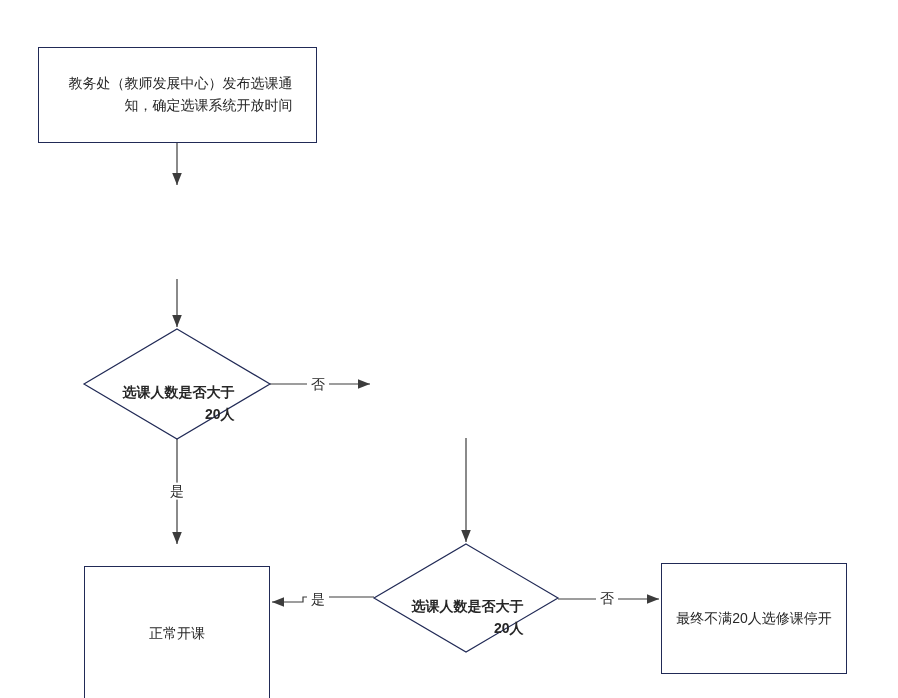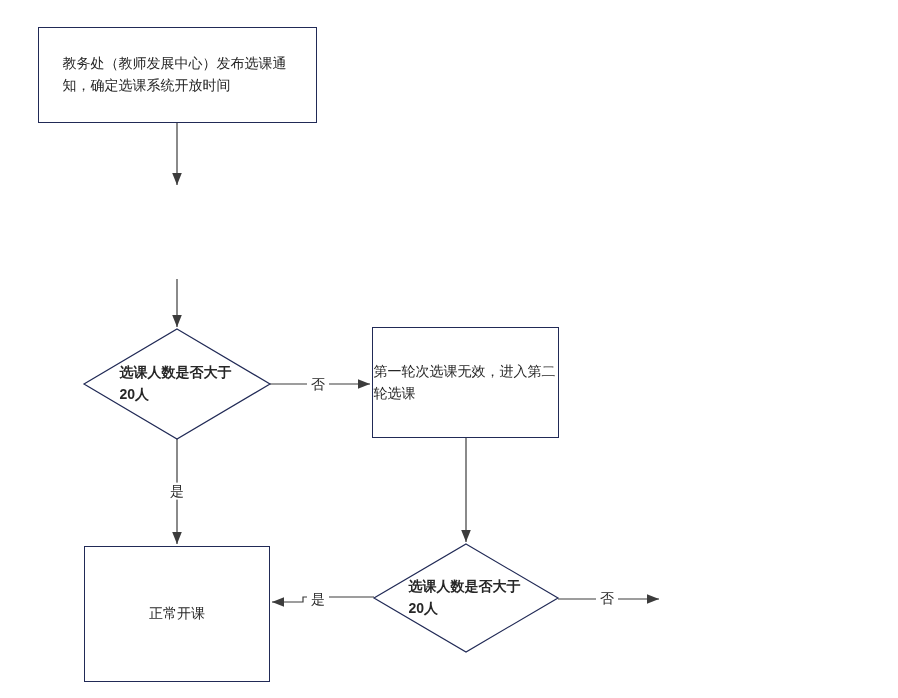--- a/index.html
+++ b/index.html
@@ -13,22 +13,23 @@
   .canvas{
     position:relative;width:898px;height:698px;
     background:var(--background);overflow:hidden;
   }
   .wires{position:absolute;left:0;top:0;z-index:0;}
   .wire{stroke:var(--connector);stroke-width:1.2;fill:none;}
   .arrowhead{fill:var(--connector);stroke:none;}
   .shape{fill:#ffffff;stroke:var(--shape-border);stroke-width:1.2;}
   .node{
     position:absolute;z-index:1;display:flex;align-items:center;justify-content:center;
-    text-align:left;font-size:14px;line-height:1.55;color:var(--text);
+    text-align:right;font-size:14px;line-height:1.55;color:var(--text);
     box-sizing:border-box;
+    margin-top:20px;
   }
   .node.rect{background:#ffffff;border:1px solid var(--shape-border);}
   .node.diamond-text{background:transparent;pointer-events:none;font-weight:bold;}
   .lbl{display:inline-block;}
   .edge-label{
     position:absolute;z-index:2;transform:translate(-50%,-50%);
     background:var(--background);padding:0 4px;font-size:14px;color:var(--text);
     line-height:1.2;
   }
 </style>
@@ -54,28 +55,28 @@
 
     <polygon class="shape" points="177,329 270,384 177,439 84,384"></polygon>
     <polygon class="shape" points="466,544 558,598 466,652 374,598"></polygon>
   </svg>
 
   <div class="node rect" style="left:38px;top:27px;width:279px;height:96px">
     <span class="lbl" style="width:230px">教务处（教师发展中心）发布选课通知，确定选课系统开放时间</span>
   </div>
 
 
-  <div class="node rect" style="left:372px;top:327px;width:187px;height:111px">
-    <span class="lbl" style="width:184px">第一轮次选课无效，进入第二轮选课</span>
-  </div>
 
   <div class="node rect" style="left:84px;top:546px;width:186px;height:136px">
     <span class="lbl">正常开课</span>
   </div>
 
+  <div class="node rect" style="left:661px;top:543px;width:186px;height:111px">
+    <span class="lbl">最终不满20人选修课停开</span>
+  </div>
 
   <div class="node diamond-text" style="left:84px;top:329px;width:186px;height:110px">
     <span class="lbl" style="width:115px">选课人数是否大于20人</span>
   </div>
 
   <div class="node diamond-text" style="left:374px;top:544px;width:184px;height:108px">
     <span class="lbl" style="width:115px">选课人数是否大于20人</span>
   </div>
 
   <span class="edge-label" style="left:318px;top:384px">否</span>

